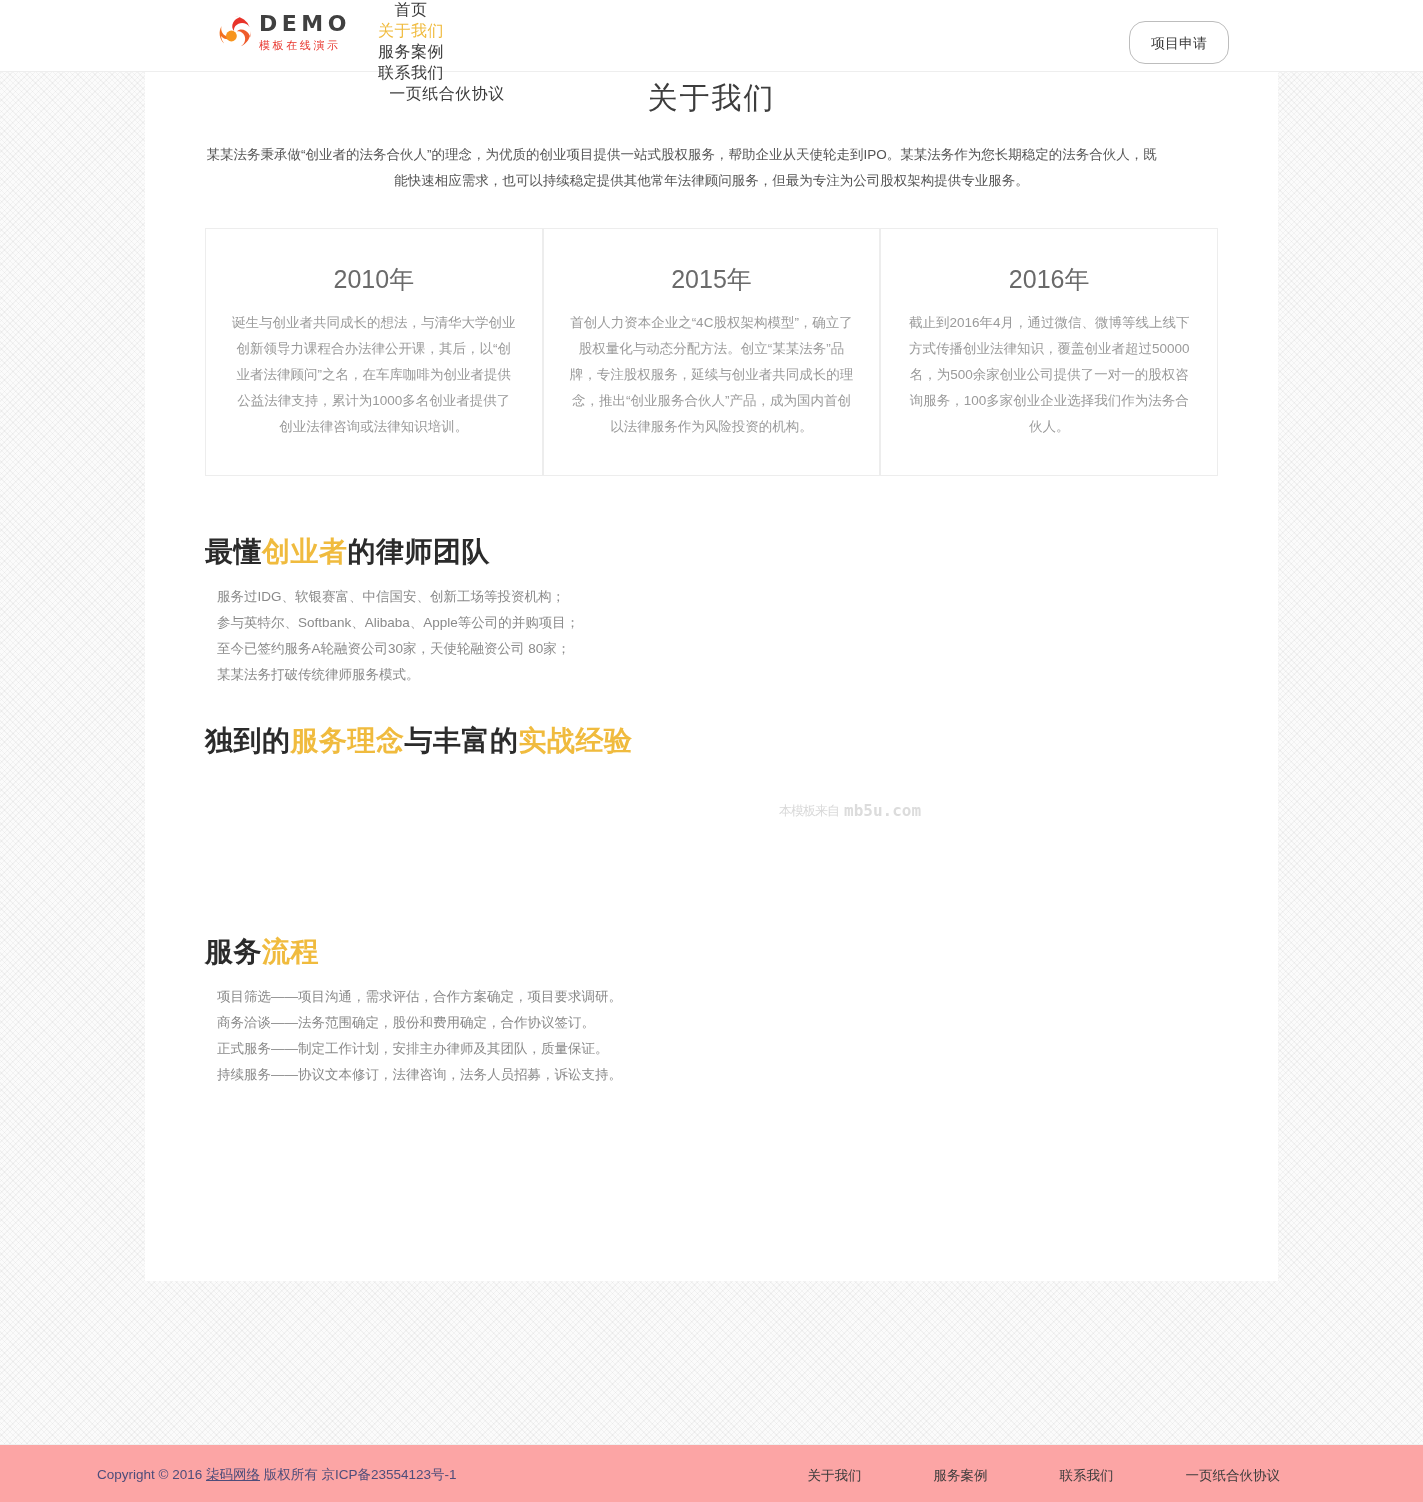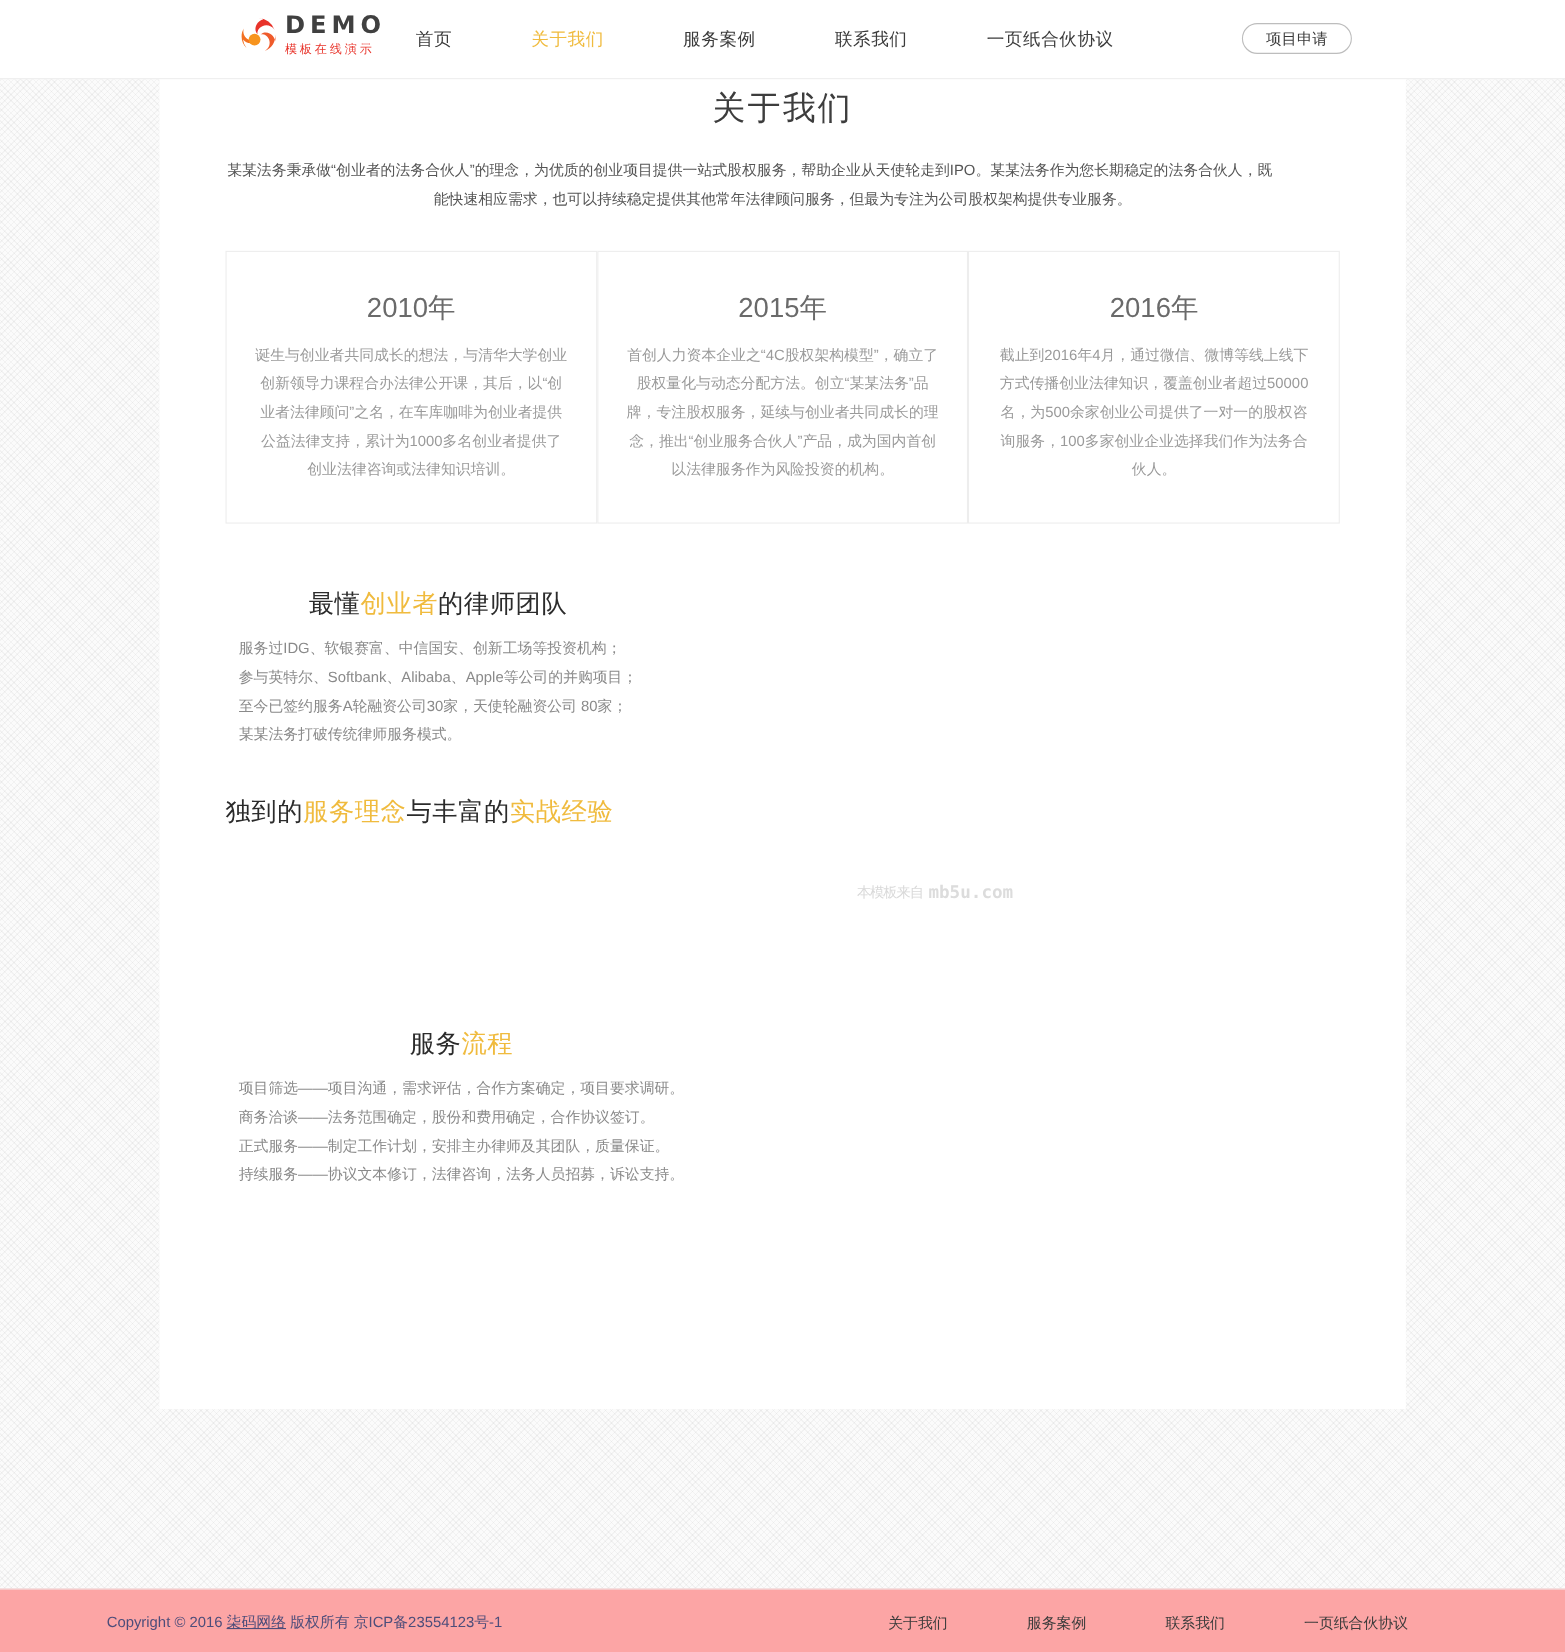--- a/index.html
+++ b/index.html
@@ -54,38 +54,39 @@
     margin-top: 5px;
   }
 
   .main-nav {
     position: absolute;
     left: 378px;
     top: 0;
     height: 72px;
     display: flex;
     align-items: center;
+    flex-direction: column;
   }
   .nav-item {
     font-size: 16px;
     color: #3b3b3b;
     text-decoration: none;
     margin-right: 72px;
     white-space: nowrap;
     letter-spacing: 0.5px;
   }
   .nav-item:last-child { margin-right: 0; }
   .nav-item.is-active { color: #f0bb3e; }
 
   .apply-button {
     position: absolute;
     right: 194px;
     top: 21px;
     width: 100px;
-    height: 28px;
+    height: 43px;
     border: 1px solid #bdbdbd;
     border-radius: 16px;
     background: #ffffff;
     color: #3b3b3b;
     font-size: 14px;
     font-family: "Liberation Sans", sans-serif;
     cursor: pointer;
     line-height: 1;
     padding: 0;
   }
@@ -149,25 +150,24 @@
     font-size: 13.5px;
     line-height: 26px;
     color: #9a9a9a;
     text-align: center;
   }
 
   
   .section { position: absolute; left: 60px; }
   .section h2 {
     margin: 0 0 13px;
-    font-size: 23px;
-    font-weight: 400;
+    font-size: 28px;
+    font-weight: 700;
     color: #2b2b2b;
     letter-spacing: 0.5px;
-    text-align: center;
   }
   .section h2 .hl { color: #f0bb3e; }
   .section .lines { margin: 12px; }
   .section .lines div {
     font-size: 13.5px;
     line-height: 26px;
     color: #8a8a8a;
   }
 
   #sec-team    { top: 472px; }

